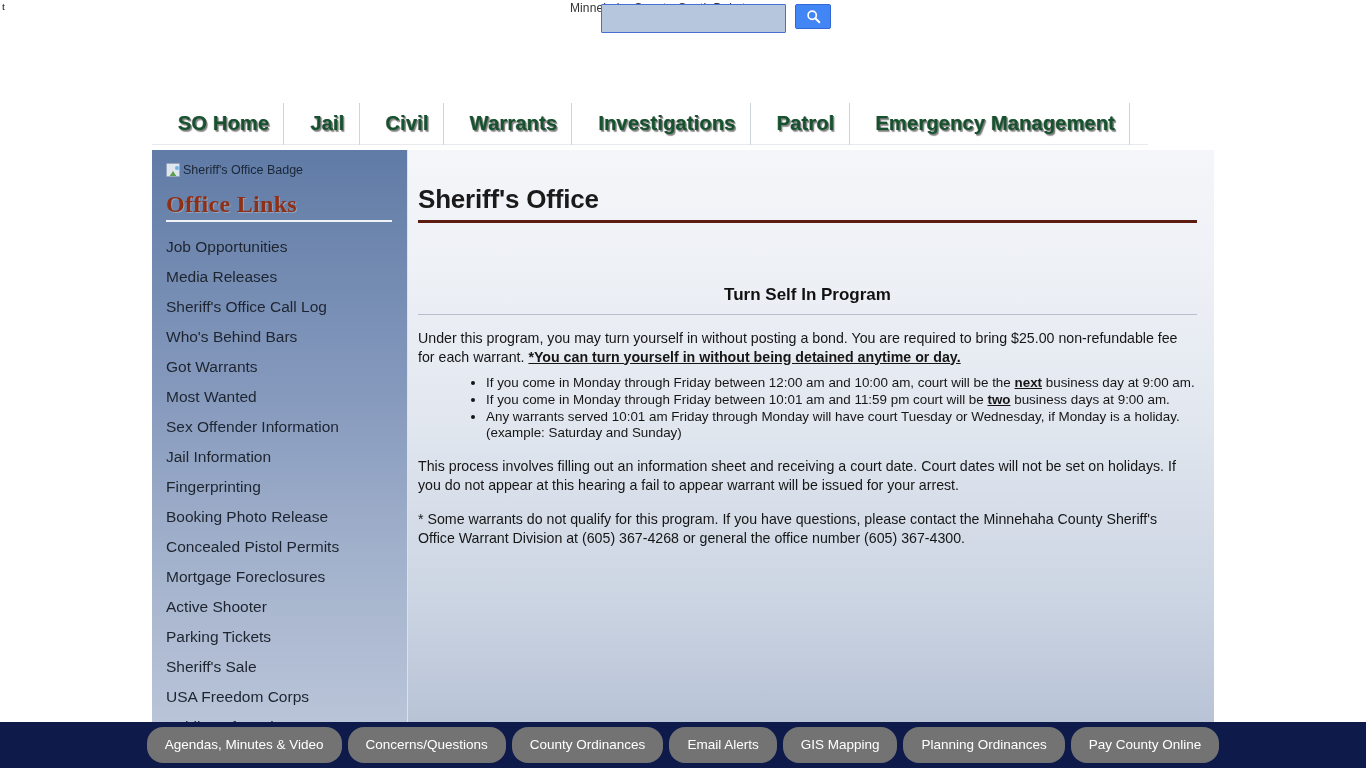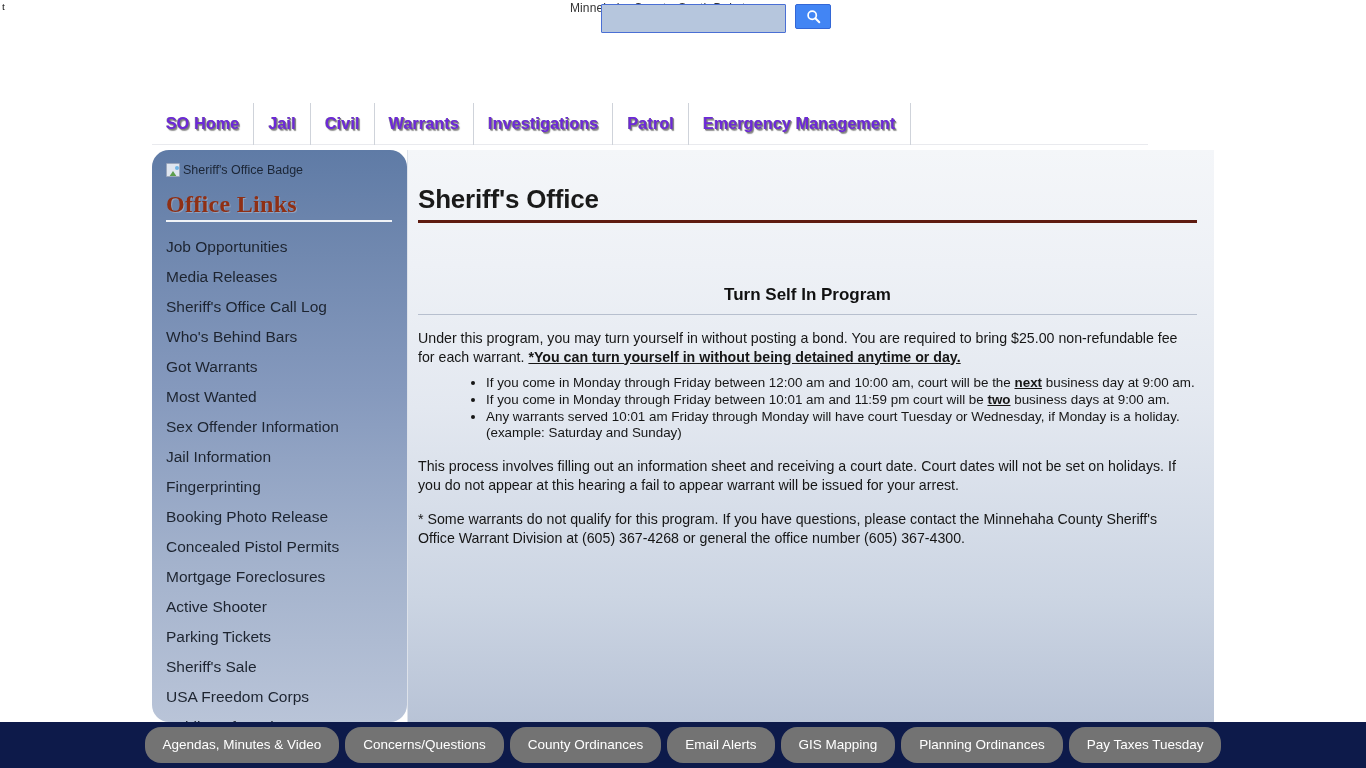--- a/index.html
+++ b/index.html
@@ -90,48 +90,48 @@
     align-items: center;
     justify-content: center;
     padding: 0 14px;
     border-left: 1px solid #cfd3da;
     cursor: pointer;
     white-space: nowrap;
   }
   .nav-item:first-child { border-left: none; }
   .nav-item:last-child { border-right: 1px solid #cfd3da; }
   .nav-label {
-    font-size: 16px;
+    font-size: 20px;
     font-weight: 600;
-    color: #6d28d9;
+    color: #14532d;
     text-shadow:
       1px 1px 0 #7d7d7d,
       -0.5px -0.5px 0 #9a9a9a,
       1.5px 1.5px 1px rgba(60,60,60,0.55);
     letter-spacing: 0.2px;
+    margin-left: 12px;
   }
 
   
   .body-area {
     position: absolute;
     left: 152px; top: 150px;
     width: 1062px;
     height: 572px;
     display: flex;
   }
 
   
   .sidebar {
     width: 255px;
     height: 572px;
     background: linear-gradient(to bottom, #5f7ba6 0%, #6b84ac 12%, #8599bd 42%, #a3b2cc 72%, #b9c4d8 100%);
     padding: 12px 0 0 14px;
     position: relative;
     overflow: hidden;
-    border-radius: 17px;
   }
   .badge-alt {
     display: flex;
     align-items: center;
     gap: 3px;
     height: 16px;
     margin-bottom: 3px;
   }
   .broken-img {
     width: 14px; height: 14px;
@@ -376,16 +376,16 @@
     </main>
   </div>
 
   <div class="footer">
     <button class="footer-btn">Agendas, Minutes &amp; Video</button>
     <button class="footer-btn">Concerns/Questions</button>
     <button class="footer-btn">County Ordinances</button>
     <button class="footer-btn">Email Alerts</button>
     <button class="footer-btn">GIS Mapping</button>
     <button class="footer-btn">Planning Ordinances</button>
-    <button class="footer-btn">Pay Taxes Tuesday</button>
+    <button class="footer-btn">Pay County Online</button>
   </div>
 
 </div>
 
 </body></html>

